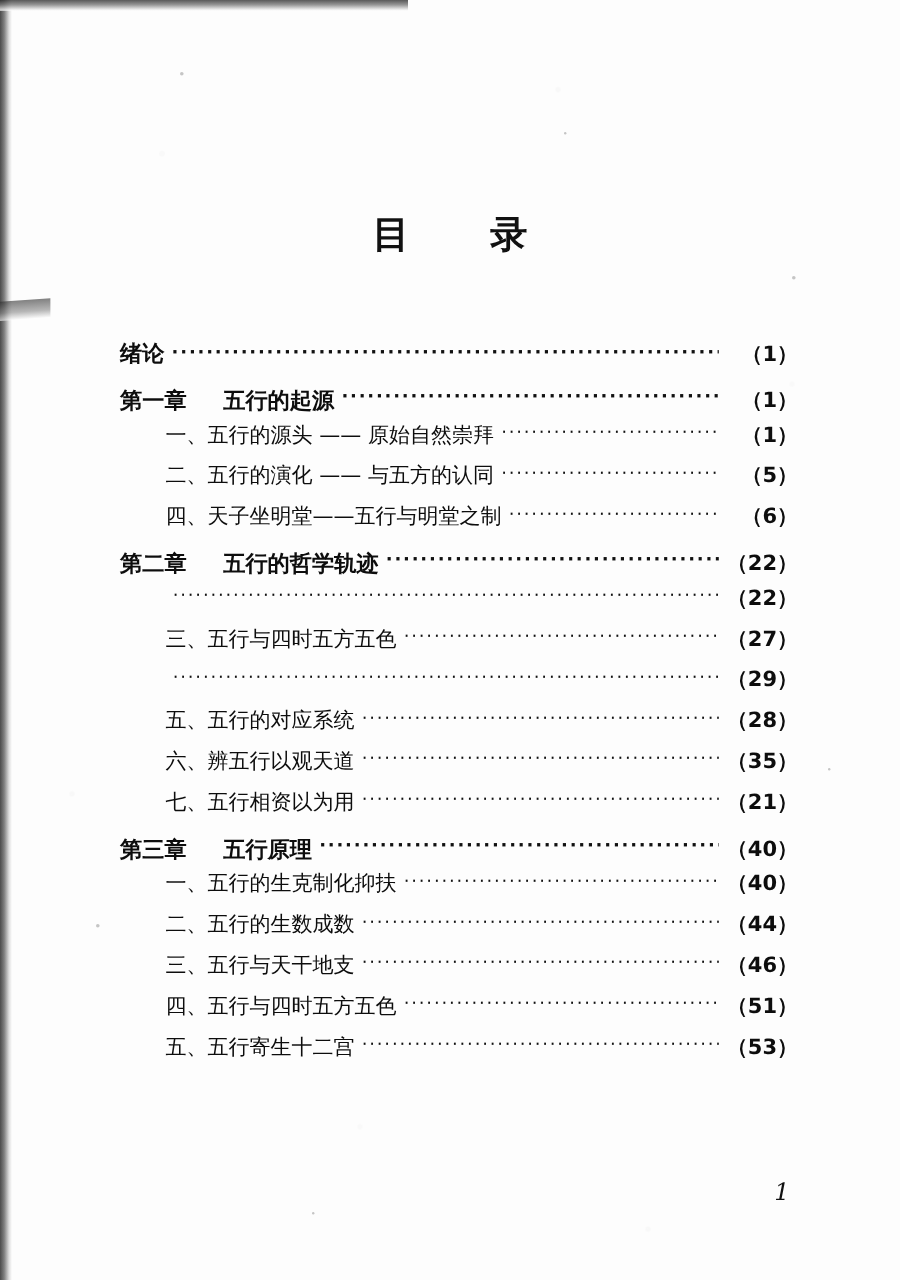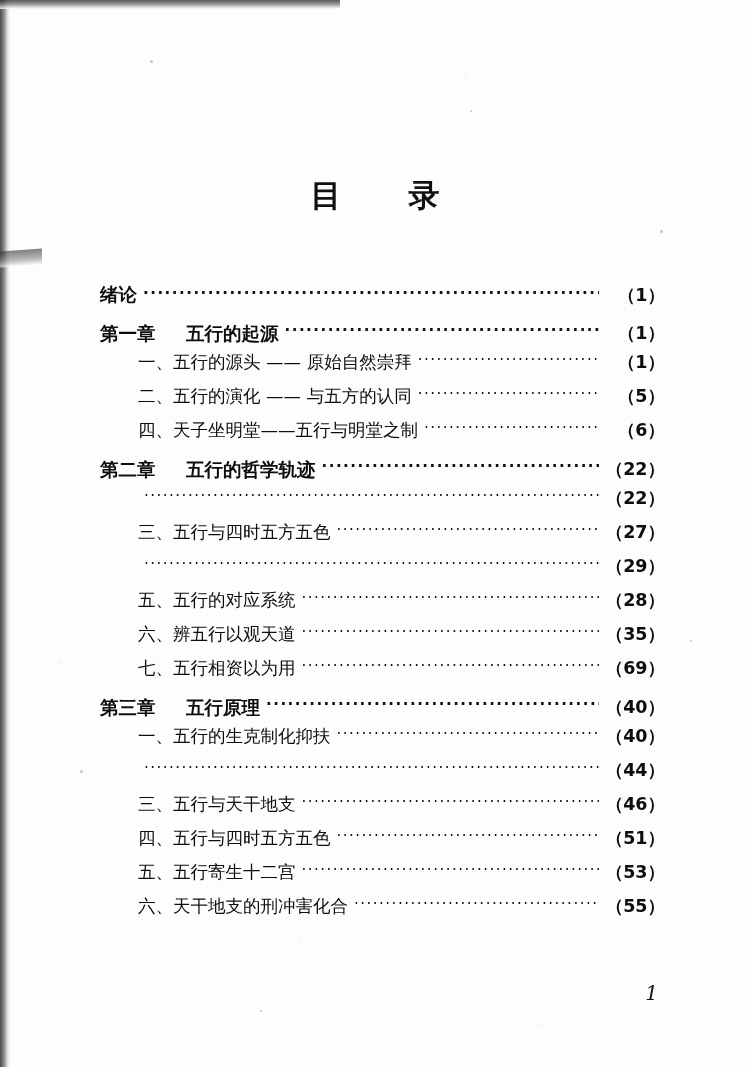--- a/index.html
+++ b/index.html
@@ -216,51 +216,47 @@
       <span class="page-no">（28）</span>
     </div>
     <div class="row section">
       <span class="label">六、辨五行以观天道</span>
       <span class="dots"></span>
       <span class="page-no">（35）</span>
     </div>
     <div class="row section">
       <span class="label">七、五行相资以为用</span>
       <span class="dots"></span>
-      <span class="page-no">（69）</span>
+      <span class="page-no">（21）</span>
     </div>
     <div class="row chapter">
       <span class="label"><span class="label-num">第三章</span><span class="label-text">五行原理</span></span>
       <span class="dots"></span>
       <span class="page-no">（40）</span>
     </div>
     <div class="row section">
       <span class="label">一、五行的生克制化抑扶</span>
       <span class="dots"></span>
       <span class="page-no">（40）</span>
     </div>
     <div class="row section">
+      <span class="label">二、五行的生数成数</span>
       <span class="dots"></span>
       <span class="page-no">（44）</span>
     </div>
     <div class="row section">
       <span class="label">三、五行与天干地支</span>
       <span class="dots"></span>
       <span class="page-no">（46）</span>
     </div>
     <div class="row section">
       <span class="label">四、五行与四时五方五色</span>
       <span class="dots"></span>
       <span class="page-no">（51）</span>
     </div>
     <div class="row section">
       <span class="label">五、五行寄生十二宫</span>
       <span class="dots"></span>
       <span class="page-no">（53）</span>
     </div>
-    <div class="row section">
-      <span class="label">六、天干地支的刑冲害化合</span>
-      <span class="dots"></span>
-      <span class="page-no">（55）</span>
-    </div>
   </div>
 
 <div class="folio">1</div>
 
 </body></html>

